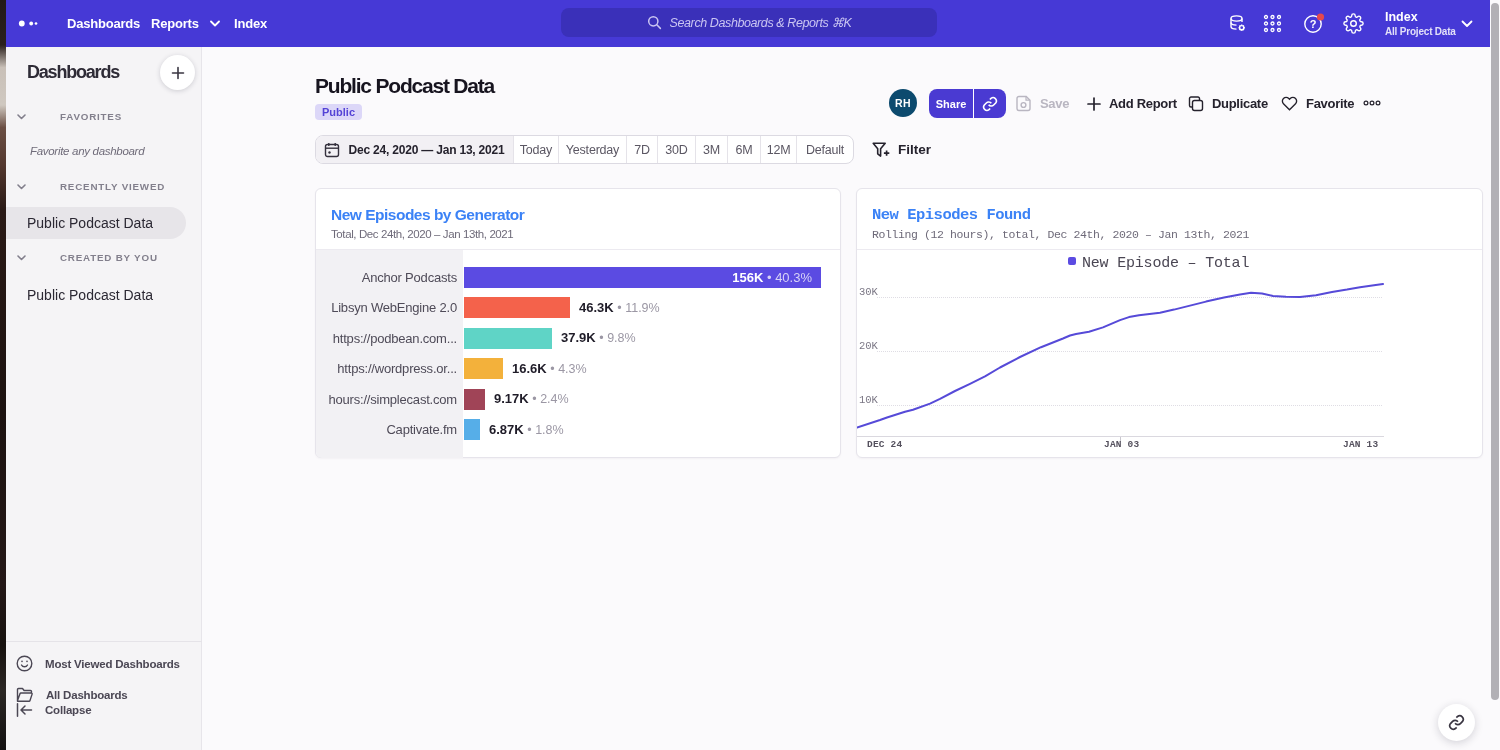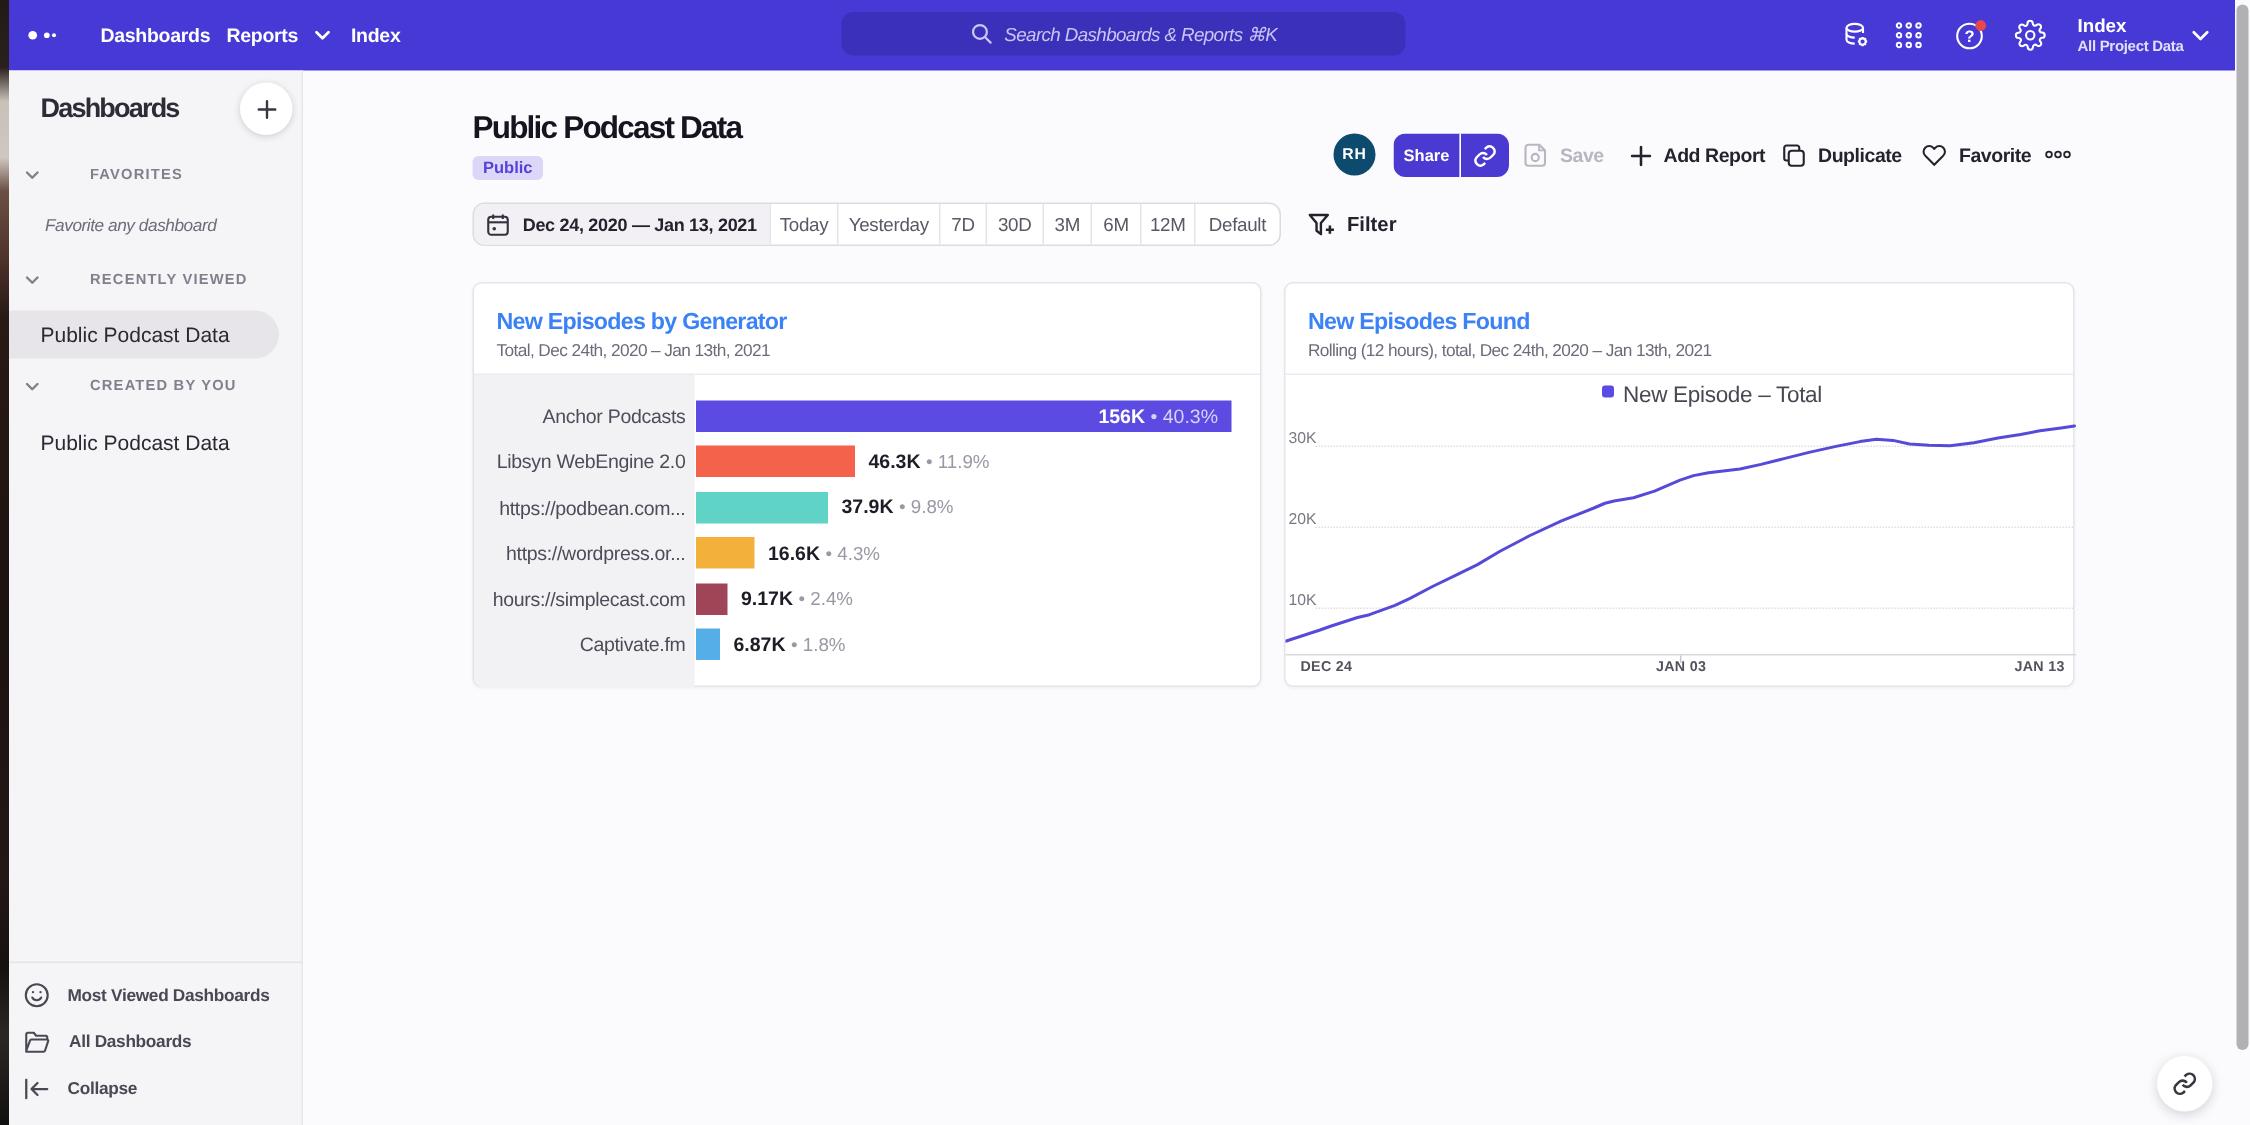--- a/index.html
+++ b/index.html
@@ -43,21 +43,21 @@
   
   #datebar { left:315px; top:135px; width:539px; height:29px; background:#fff; border:1px solid #dcdae2; border-radius:8px; display:flex; }
   #datebar .seg { height:100%; display:flex; align-items:center; justify-content:center; font-size:12.5px; color:#5b5763; border-right:1px solid #e5e3e9; letter-spacing:-0.2px; }
   #datebar .seg:last-child { border-right:none; }
   #dateseg { background:#f2f0f4; border-radius:7px 0 0 7px; font-weight:700; color:#25222d !important; display:flex; align-items:center; gap:8px; padding:0 11px; width:198px; font-size:12px !important; letter-spacing:-0.3px; white-space:nowrap; }
   #filter { left:872px; top:135px; height:29px; display:flex; align-items:center; gap:7px; font-size:13.5px; font-weight:700; color:#25222d; }
 
   
   .card { position:absolute; top:188px; height:270px; background:#fff; border:1px solid #e6e4eb; border-radius:6px; box-shadow:0 1px 2px rgba(40,35,60,0.04); }
   #card1 { left:315px; width:526px; }
-  #card2 { left:856px; width:527px; }
+  #card2 { left:856px; width:627px;font-family:Liberation Mono, monospace; }
   .cardtitle { position:absolute; left:15px; top:17px; font-size:15.5px; font-weight:700; color:#3b82f6; letter-spacing:-0.5px; }
   .cardsub { position:absolute; left:15px; top:39px; font-size:11.5px; color:#6e6a79; letter-spacing:-0.4px; }
   .cardhead { position:absolute; left:0; top:60px; width:100%; border-top:1px solid #eceaf0; }
 
   
   #labelpanel { position:absolute; left:0; top:61px; width:147px; height:208px; background:#f2f1f4; border-radius:0 0 0 6px; }
   .blabel { position:absolute; left:0px; width:141px; text-align:right; font-size:13px; color:#4f4b58; line-height:15px; letter-spacing:-0.2px; }
   .bar { position:absolute; left:148px; height:21px; }
   .barval { position:absolute; font-size:13px; color:#1f1c28; font-weight:700; white-space:nowrap; }
   .barval .pct { color:#9b97a4; font-weight:400; font-size:12.5px; }
@@ -164,21 +164,21 @@
         <circle cx="11" cy="6.4" r="0.8" fill="#4b4754" stroke="none"></circle>
       </svg>
     Most Viewed Dashboards
   </div>
   <div class="botitem" style="top:640px">
     <svg width="18" height="16" viewBox="0 0 18 16" fill="none" stroke="#4b4754" stroke-width="1.4" stroke-linejoin="round">
         <path d="M1.5 13.5 V2.5 a1 1 0 0 1 1-1 h4 l1.6 2 h6.4 a1 1 0 0 1 1 1 v1.5 M1.5 13.5 L4 6.8 a1 1 0 0 1 .95-.8 h10.4 a0.8 0.8 0 0 1 .76 1.1 L14 13.5 a1 1 0 0 1 -.95.7 H1.5z"></path>
       </svg>
     All Dashboards
   </div>
-  <div class="botitem" style="top:672px">
+  <div class="botitem" style="top:656px">
     <svg width="17" height="14" viewBox="0 0 17 14" fill="none" stroke="#4b4754" stroke-width="1.5" stroke-linecap="round">
         <path d="M1.5 0.8 V13.2"></path>
         <path d="M15.5 7 H5.5 M9 3 L5 7 L9 11" stroke-linejoin="round"></path>
       </svg>
     Collapse
   </div>
 </div>
 
 <div class="abs" id="pagetitle">Public Podcast Data</div>
 <div class="abs" id="chip">Public</div>

